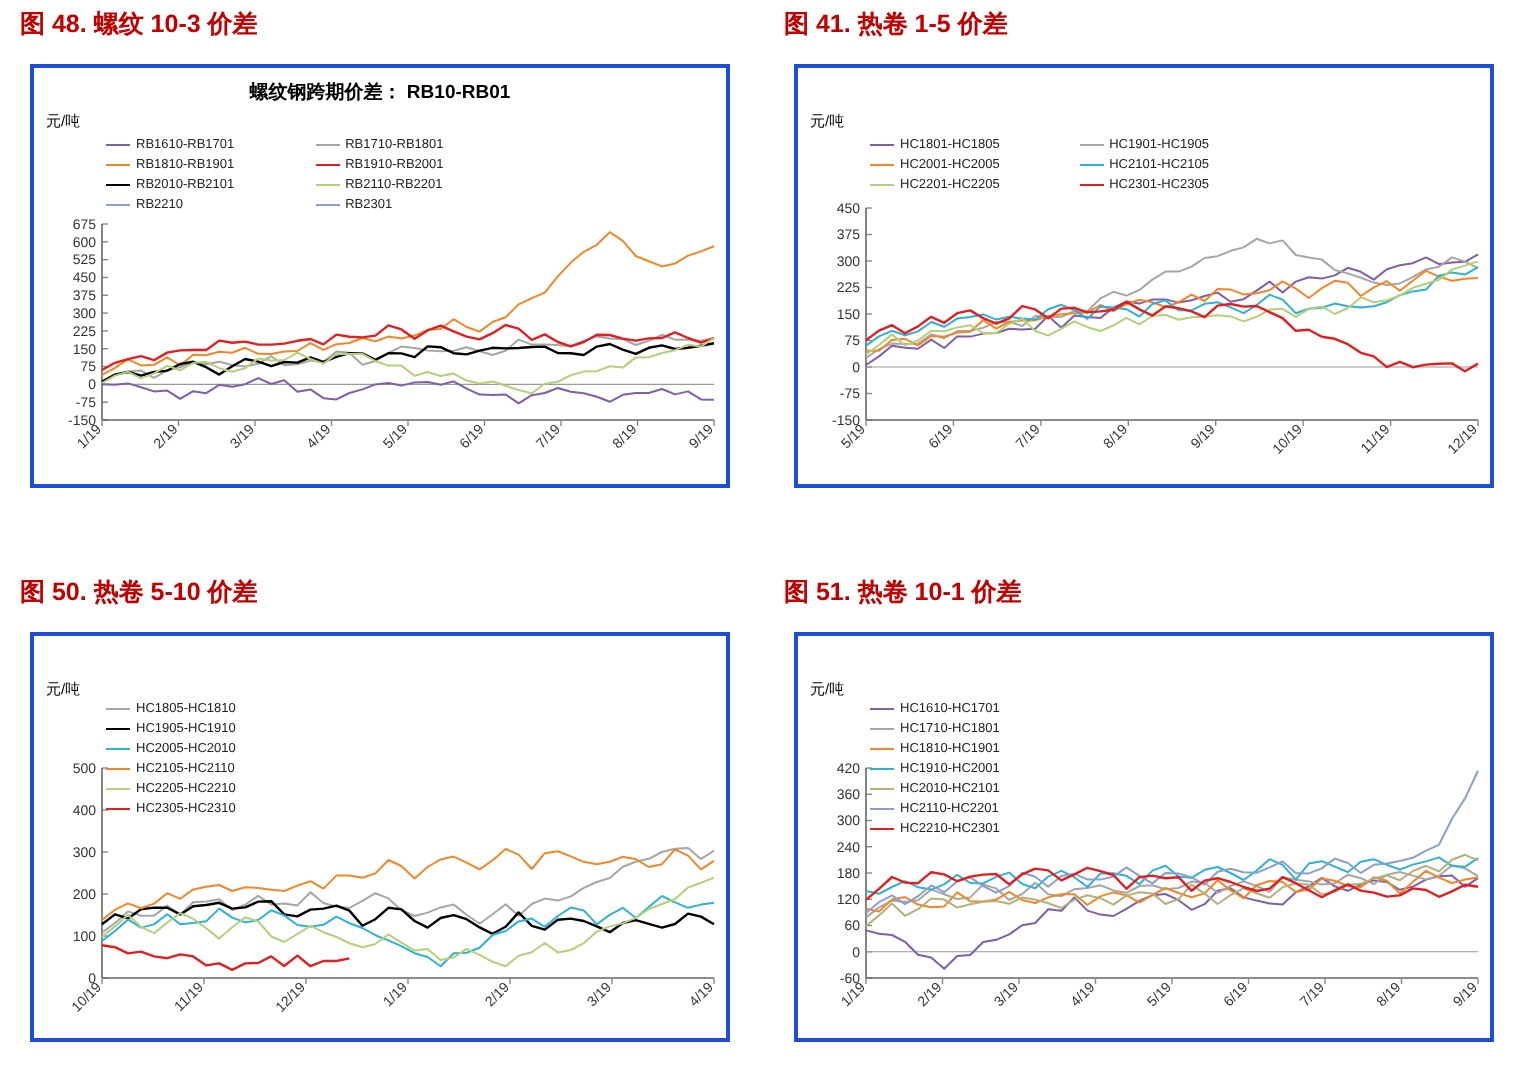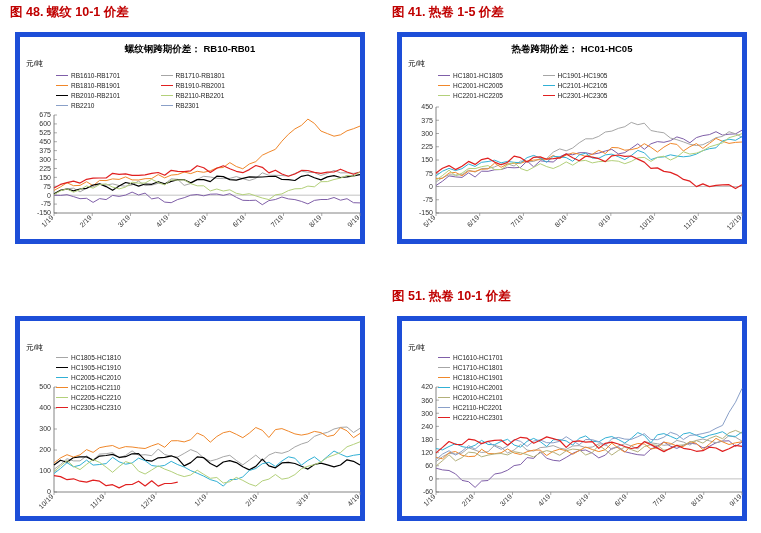--- a/index.html
+++ b/index.html
@@ -11,21 +11,21 @@
     overflow:hidden;
   }
   .page{position:relative;width:761px;height:533px;}
   .panel{position:absolute;}
   .panel-title{
     font-size:12.5px;font-weight:bold;color:#c00000;
     white-space:nowrap;
   }
   .chart-box{
     position:absolute;
-    border:5px solid #1d4ed8;
+    border:2px solid #1d4ed8;
     background:#fff;
     box-sizing:border-box;
   }
   .chart-title{
     position:absolute;left:0;right:0;top:6px;
     text-align:center;font-size:9.5px;font-weight:bold;color:#000;
   }
   .yunit{
     position:absolute;left:6px;font-size:7.5px;color:#000;
   }
@@ -48,21 +48,21 @@
   svg{display:block;}
   .tick{font-size:7px;fill:#333;font-family:"Liberation Sans", sans-serif;}
   .xtick{font-size:7px;fill:#333;font-family:"Liberation Sans", sans-serif;}
 </style>
 </head>
 <body>
 
 <div class="page">
 
   <div class="panel" style="left:10px;top:4px;width:360px;height:250px;">
-    <div class="panel-title">图 48. 螺纹 10-1 价差</div>
+    <div class="panel-title">图 48. 螺纹 10-3 价差</div>
     <div class="chart-box" id="box0" style="left:5px;top:28px;width:350px;height:212px;">
       <div class="chart-title">螺纹钢跨期价差： RB10-RB01</div>
       <div class="yunit" style="top:22px;">元/吨</div>
       <div class="legend" id="leg0" style="left:36px;top:34px;width:305px;">
           <div class="li" style="width: 32.3333%;">
             <span class="sw" style="border-top-color: rgb(127, 95, 168);"></span>
             <span class="lb">RB1610-RB1701</span>
           </div>
           <div class="li" style="width: 32.3333%;">
             <span class="sw" style="border-top-color: rgb(166, 166, 166);"></span>
@@ -145,21 +145,20 @@
           <path d="M34.0 151.0 L40.5 147.4 L47.0 145.6 L53.5 144.1 L60.0 146.1 L66.6 142.3 L73.1 141.2 L79.6 141.0 L86.1 141.0 L92.6 136.3 L99.1 137.4 L105.6 136.8 L112.1 138.3 L118.6 138.3 L125.1 137.8 L131.7 136.4 L138.2 135.5 L144.7 138.2 L151.2 133.3 L157.7 134.4 L164.2 134.7 L170.7 133.8 L177.2 128.7 L183.7 130.7 L190.3 135.4 L196.8 131.2 L203.3 128.8 L209.8 131.7 L216.3 134.3 L222.8 135.7 L229.3 132.6 L235.8 128.5 L242.3 130.3 L248.9 135.9 L255.4 133.2 L261.9 137.0 L268.4 139.2 L274.9 137.0 L281.4 133.4 L287.9 133.5 L294.4 135.3 L300.9 136.3 L307.4 135.2 L314.0 135.0 L320.5 132.2 L327.0 135.0 L333.5 137.3 L340.0 135.0 " fill="none" stroke="#e02020" stroke-width="1.2" stroke-linejoin="round"></path>
           <path d="M34.0 156.9 L40.5 153.3 L47.0 152.0 L53.5 153.8 L60.0 152.0 L66.6 151.3 L73.1 148.0 L79.6 146.9 L86.1 149.6 L92.6 153.3 L99.1 149.1 L105.6 145.5 L112.1 146.8 L118.6 149.1 L125.1 147.0 L131.7 147.3 L138.2 144.7 L144.7 146.9 L151.2 144.4 L157.7 142.6 L164.2 142.7 L170.7 145.9 L177.2 142.6 L183.7 142.7 L190.3 144.6 L196.8 139.2 L203.3 139.6 L209.8 142.6 L216.3 143.2 L222.8 141.3 L229.3 139.9 L235.8 140.2 L242.3 140.0 L248.9 139.5 L255.4 139.3 L261.9 142.5 L268.4 142.6 L274.9 143.5 L281.4 139.3 L287.9 138.0 L294.4 140.8 L300.9 142.9 L307.4 139.9 L314.0 138.7 L320.5 140.5 L327.0 139.9 L333.5 138.9 L340.0 137.6 " fill="none" stroke="#000000" stroke-width="1.2" stroke-linejoin="round"></path>
           <path d="M34.0 157.5 L40.5 153.8 L47.0 151.9 L53.5 155.2 L60.0 152.7 L66.6 148.9 L73.1 151.2 L79.6 147.5 L86.1 146.9 L92.6 150.1 L99.1 151.9 L105.6 150.1 L112.1 145.2 L118.6 146.2 L125.1 146.0 L131.7 142.3 L138.2 145.5 L144.7 147.8 L151.2 143.1 L157.7 143.0 L164.2 142.9 L170.7 146.6 L177.2 148.8 L183.7 148.8 L190.3 153.9 L196.8 152.0 L203.3 154.0 L209.8 152.8 L216.3 156.3 L222.8 157.7 L229.3 156.7 L235.8 158.9 L242.3 161.0 L248.9 162.6 L255.4 157.9 L261.9 156.9 L268.4 153.6 L274.9 151.8 L281.4 151.6 L287.9 149.1 L294.4 149.8 L300.9 144.7 L307.4 144.6 L314.0 142.5 L320.5 141.1 L327.0 138.4 L333.5 139.3 L340.0 134.9 " fill="none" stroke="#b3d07a" stroke-width="1" stroke-linejoin="round"></path>
         </svg>
     </div>
   </div>
 
   <div class="panel" style="left:392px;top:4px;width:360px;height:250px;">
     <div class="panel-title">图 41. 热卷 1-5 价差</div>
     <div class="chart-box" id="box1" style="left:5px;top:28px;width:350px;height:212px;">
-      <div class="chart-title">热卷跨期价差： HC01-HC05</div>
       <div class="yunit" style="top:22px;">元/吨</div>
       <div class="legend" id="leg1" style="left:36px;top:34px;width:305px;">
           <div class="li" style="width: 32.3333%;">
             <span class="sw" style="border-top-color: rgb(127, 95, 168);"></span>
             <span class="lb">HC1801-HC1805</span>
           </div>
           <div class="li" style="width: 32.3333%;">
             <span class="sw" style="border-top-color: rgb(166, 166, 166);"></span>
             <span class="lb">HC1901-HC1905</span>
           </div>
@@ -222,20 +221,21 @@
           <path d="M34.0 145.0 L40.5 140.6 L47.0 137.8 L53.5 138.0 L60.0 137.8 L66.6 133.1 L73.1 135.1 L79.6 131.5 L86.1 131.4 L92.6 129.9 L99.1 127.0 L105.6 126.9 L112.1 129.0 L118.6 124.0 L125.1 124.9 L131.7 124.4 L138.2 121.5 L144.7 121.6 L151.2 115.2 L157.7 111.9 L164.2 113.8 L170.7 111.0 L177.2 105.8 L183.7 101.8 L190.3 101.8 L196.8 99.3 L203.3 95.0 L209.8 94.1 L216.3 91.4 L222.8 89.7 L229.3 85.4 L235.8 87.7 L242.3 86.2 L248.9 93.5 L255.4 94.8 L261.9 95.8 L268.4 101.0 L274.9 102.7 L281.4 104.9 L287.9 107.3 L294.4 108.5 L300.9 107.7 L307.4 104.6 L314.0 100.7 L320.5 99.4 L327.0 94.7 L333.5 96.8 L340.0 100.1 " fill="none" stroke="#a6a6a6" stroke-width="1" stroke-linejoin="round"></path>
           <path d="M34.0 141.4 L40.5 141.4 L47.0 136.0 L53.5 135.4 L60.0 138.7 L66.6 134.0 L73.1 134.4 L79.6 132.3 L86.1 131.9 L92.6 126.1 L99.1 130.3 L105.6 127.0 L112.1 126.2 L118.6 126.2 L125.1 124.1 L131.7 123.1 L138.2 122.6 L144.7 122.2 L151.2 118.5 L157.7 121.5 L164.2 118.1 L170.7 115.9 L177.2 117.1 L183.7 119.5 L190.3 117.2 L196.8 113.3 L203.3 116.5 L209.8 110.5 L216.3 110.8 L222.8 113.2 L229.3 112.6 L235.8 111.1 L242.3 106.7 L248.9 110.3 L255.4 115.0 L261.9 110.1 L268.4 106.4 L274.9 107.4 L281.4 114.0 L287.9 109.7 L294.4 106.6 L300.9 111.4 L307.4 106.4 L314.0 101.4 L320.5 104.3 L327.0 106.4 L333.5 105.4 L340.0 105.0 " fill="none" stroke="#f0872a" stroke-width="1" stroke-linejoin="round"></path>
           <path d="M34.0 138.8 L40.5 134.2 L47.0 131.4 L53.5 133.6 L60.0 131.7 L66.6 127.0 L73.1 129.4 L79.6 125.3 L86.1 124.5 L92.6 123.2 L99.1 125.8 L105.6 124.4 L112.1 125.3 L118.6 125.8 L125.1 120.6 L131.7 118.4 L138.2 121.1 L144.7 125.4 L151.2 119.3 L157.7 119.8 L164.2 120.6 L170.7 124.3 L177.2 118.0 L183.7 116.2 L190.3 121.1 L196.8 121.2 L203.3 117.9 L209.8 117.1 L216.3 119.7 L222.8 122.6 L229.3 118.5 L235.8 113.4 L242.3 115.8 L248.9 122.6 L255.4 120.4 L261.9 119.9 L268.4 117.8 L274.9 119.1 L281.4 119.8 L287.9 119.1 L294.4 117.1 L300.9 113.6 L307.4 111.7 L314.0 110.8 L320.5 103.9 L327.0 102.2 L333.5 103.3 L340.0 99.6 " fill="none" stroke="#31b0d5" stroke-width="1" stroke-linejoin="round"></path>
           <path d="M34.0 143.2 L40.5 138.5 L47.0 133.2 L53.5 138.8 L60.0 136.2 L66.6 131.4 L73.1 131.6 L79.6 129.7 L86.1 128.6 L92.6 132.5 L99.1 132.5 L105.6 128.0 L112.1 125.4 L118.6 131.5 L125.1 133.8 L131.7 130.3 L138.2 126.7 L144.7 129.6 L151.2 131.5 L157.7 128.7 L164.2 124.9 L170.7 128.2 L177.2 124.0 L183.7 123.4 L190.3 125.9 L196.8 124.6 L203.3 124.4 L209.8 123.6 L216.3 124.2 L222.8 126.7 L229.3 124.4 L235.8 120.8 L242.3 120.4 L248.9 124.4 L255.4 120.4 L261.9 119.2 L268.4 123.0 L274.9 120.1 L281.4 114.7 L287.9 117.1 L294.4 116.1 L300.9 113.8 L307.4 109.9 L314.0 107.9 L320.5 105.9 L327.0 100.7 L333.5 98.8 L340.0 96.7 " fill="none" stroke="#b3d07a" stroke-width="1" stroke-linejoin="round"></path>
           <path d="M34.0 136.1 L40.5 131.3 L47.0 128.6 L53.5 132.6 L60.0 129.2 L66.6 124.4 L73.1 127.4 L79.6 122.6 L86.1 121.2 L92.6 125.1 L99.1 127.8 L105.6 125.2 L112.1 119.1 L118.6 120.7 L125.1 125.1 L131.7 120.3 L138.2 119.9 L144.7 122.2 L151.2 121.7 L157.7 120.9 L164.2 116.9 L170.7 120.7 L177.2 123.8 L183.7 119.2 L190.3 120.1 L196.8 121.7 L203.3 124.6 L209.8 118.8 L216.3 118.0 L222.8 119.3 L229.3 119.0 L235.8 122.1 L242.3 125.1 L248.9 131.4 L255.4 130.9 L261.9 134.4 L268.4 135.4 L274.9 138.1 L281.4 142.4 L287.9 144.2 L294.4 149.6 L300.9 146.9 L307.4 149.6 L314.0 148.3 L320.5 147.9 L327.0 147.7 L333.5 151.6 L340.0 147.8 " fill="none" stroke="#e02020" stroke-width="1.2" stroke-linejoin="round"></path>
         </svg>
     </div>
   </div>
 
   <div class="panel" style="left:10px;top:288px;width:360px;height:245px;">
+    <div class="panel-title">图 50. 热卷 5-10 价差</div>
     <div class="chart-box" id="box2" style="left:5px;top:28px;width:350px;height:205px;">
       <div class="yunit" style="top:22px;">元/吨</div>
       <div class="legend" id="leg2" style="left:36px;top:32px;width:305px;">
           <div class="li" style="width: 49%;">
             <span class="sw" style="border-top-color: rgb(166, 166, 166);"></span>
             <span class="lb">HC1805-HC1810</span>
           </div>
           <div class="li" style="width: 49%;">
             <span class="sw" style="border-top-color: rgb(0, 0, 0);"></span>
             <span class="lb">HC1905-HC1910</span>

